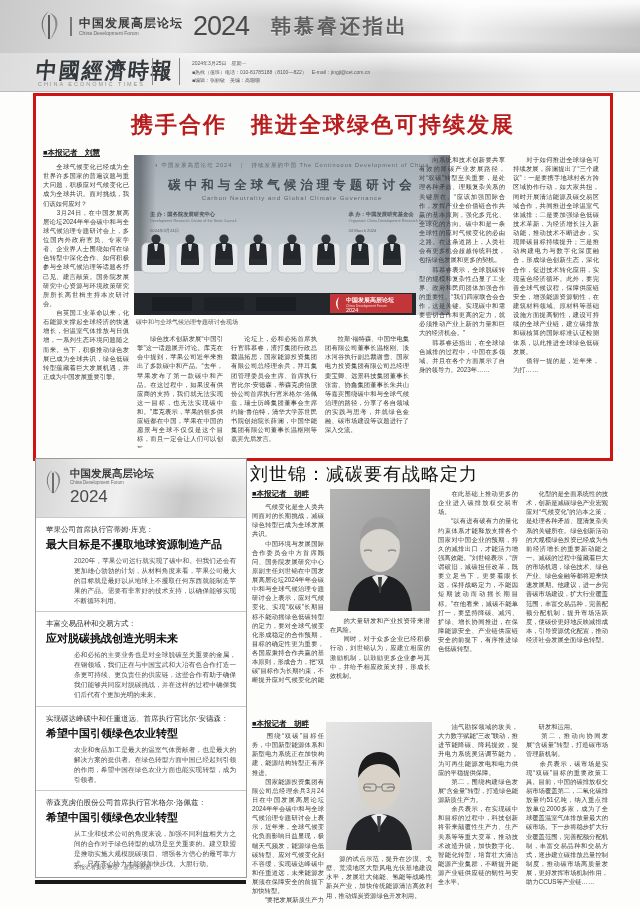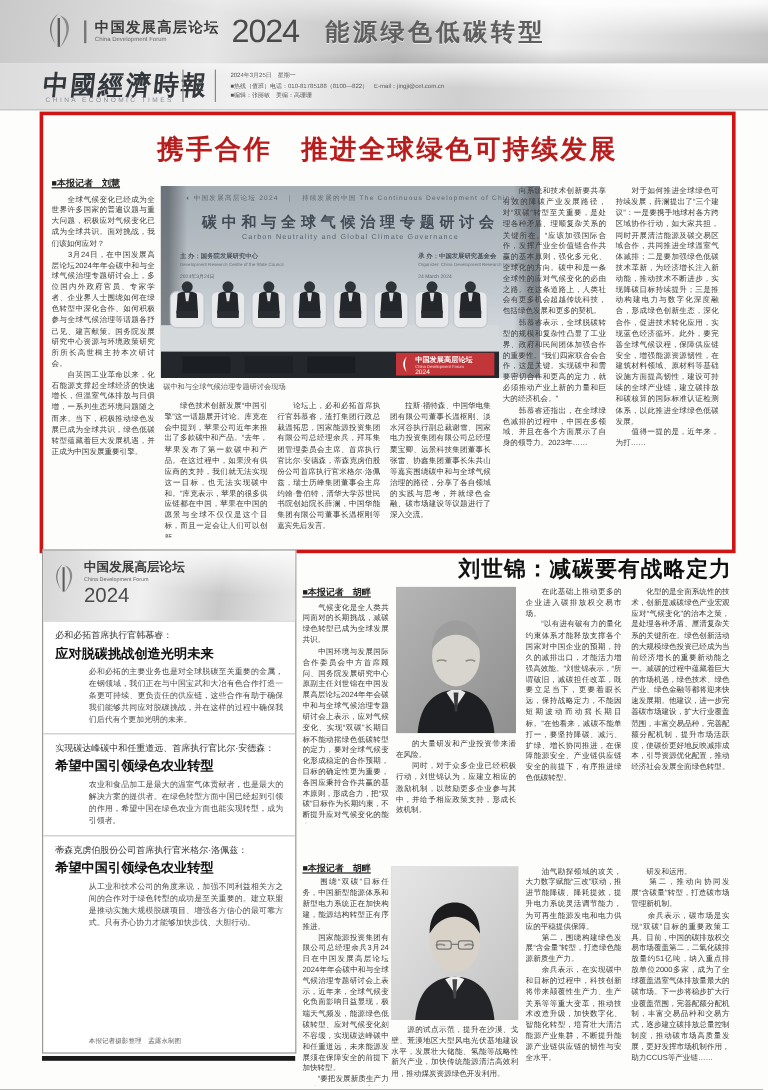--- a/index.html
+++ b/index.html
@@ -71,41 +71,41 @@
   .sb-en{font-size:4.5px;color:#666;font-family:"Liberation Sans",sans-serif;margin-top:2px;}
   .sb-year{font-size:17px;color:#4a4a4a;font-family:"Liberation Sans",sans-serif;margin-top:3px;}
   .sb-item{padding:7px 10px 6px 10px;border-top:1px solid #c9c9c9;}
   .sb-item:first-of-type{border-top:none;}
   .sb-kicker{font-size:7.5px;color:#333;font-family:"Liberation Sans",sans-serif;}
   .sb-title{font-size:11px;font-weight:bold;color:#111;margin-top:2px;font-family:"Liberation Sans",sans-serif;}
   .sb-body{font-size:6.6px;line-height:1.5;color:#4a4a4a;margin:4px 0 0 28px;text-align:justify;
     font-family:"Liberation Sans",sans-serif;}
   .sb-footer{position:absolute;left:38px;bottom:6px;font-size:5.5px;color:#666;font-family:"Liberation Sans",sans-serif;}
   .sb-blackbar{position:absolute;left:35px;top:880px;width:211px;height:4px;background:#1a1a1a;}
-  .art-headline{position:absolute;width:360px;text-align:right;font-size:18px;font-weight:bold;color:#111;letter-spacing:1px;}
+  .art-headline{position:absolute;width:360px;text-align:left;font-size:18px;font-weight:normal;color:#111;letter-spacing:1px;}
   .portrait{position:absolute;overflow:hidden;background:#cfcfcf;}
 </style>
 </head>
 <body>
 
 <div class="page">
 
   <div class="banner">
     <div class="banner-inner">
       <svg class="forum-mark" viewBox="0 0 26 34">
         <path d="M13 2 C5 8 4 16 8 24 C10 28 13 31 13 31 C13 31 8 26 7 18 C6 10 10 5 13 2 Z" fill="#6b6b6b"></path>
         <path d="M14 4 C20 9 21 17 17 25 L14 31 C18 26 23 18 21 11 C20 7 17 5 14 4 Z" fill="#8a8a8a"></path>
         <rect x="12" y="6" width="2" height="24" fill="#5a5a5a"></rect>
       </svg>
       <div class="forum-names">
         <div class="forum-cn">中国发展高层论坛</div>
         <div class="forum-en">China Development Forum</div>
       </div>
       <div class="forum-year">2024</div>
-      <div class="banner-slogan">能源绿色低碳转型</div>
+      <div class="banner-slogan">韩慕睿还指出</div>
     </div>
   </div>
 
   <div class="masthead">
     <div class="paper-cn">中國經濟時報</div>
     <div class="paper-en">CHINA ECONOMIC TIMES</div>
     <div class="pagenum-box">2</div>
     <div class="mh-info">
       <div>2024年3月25日　星期一</div>
       <div>■热线（值班）电话：010-81785188（8100—822）　E-mail：jingji@cet.com.cn</div>
@@ -185,21 +185,26 @@
         <path d="M14 4 C20 9 21 17 17 25 L14 31 C18 26 23 18 21 11 C20 7 17 5 14 4 Z" fill="#8a8a8a"></path>
         <rect x="12" y="6" width="2" height="24" fill="#5a5a5a"></rect>
       </svg>
       <div class="sb-names">
         <div class="sb-cn">中国发展高层论坛</div>
         <div class="sb-en">China Development Forum</div>
         <div class="sb-year">2024</div>
       </div>
     </div>
     <div class="sb-item">
-      <div class="sb-kicker">必和必拓首席执行官韩慕睿：</div>
+      <div class="sb-kicker">苹果公司首席执行官蒂姆·库克：</div>
+      <div class="sb-title">最大目标是不攫取地球资源制造产品</div>
+      <div class="sb-body">2020年，苹果公司运行就实现了碳中和。但我们还会有更加雄心勃勃的计划，从材料角度来看，苹果公司最大的目标就是最好以从地球上不攫取任何东西就能制造苹果的产品。需要有非常好的技术支持，以确保能够实现不断循环利用。</div>
+    </div>
+    <div class="sb-item">
+      <div class="sb-kicker">丰富交易品种和交易方式：</div>
       <div class="sb-title">应对脱碳挑战创造光明未来</div>
       <div class="sb-body">必和必拓的主要业务也是对全球脱碳至关重要的金属，在钢领域，我们正在与中国宝武和大冶有色合作打造一条更可持续、更负责任的供应链，这些合作有助于确保我们能够共同应对脱碳挑战，并在这样的过程中确保我们后代有个更加光明的未来。</div>
     </div>
     <div class="sb-item">
       <div class="sb-kicker">实现碳达峰碳中和任重道远、首席执行官比尔·安德森：</div>
       <div class="sb-title">希望中国引领绿色农业转型</div>
       <div class="sb-body">农业和食品加工是最大的温室气体贡献者，也是最大的解决方案的提供者。在绿色转型方面中国已经起到引领的作用，希望中国在绿色农业方面也能实现转型，成为引领者。</div>
     </div>
     <div class="sb-item">
       <div class="sb-kicker">蒂森克虏伯股份公司首席执行官米格尔·洛佩兹：</div>

